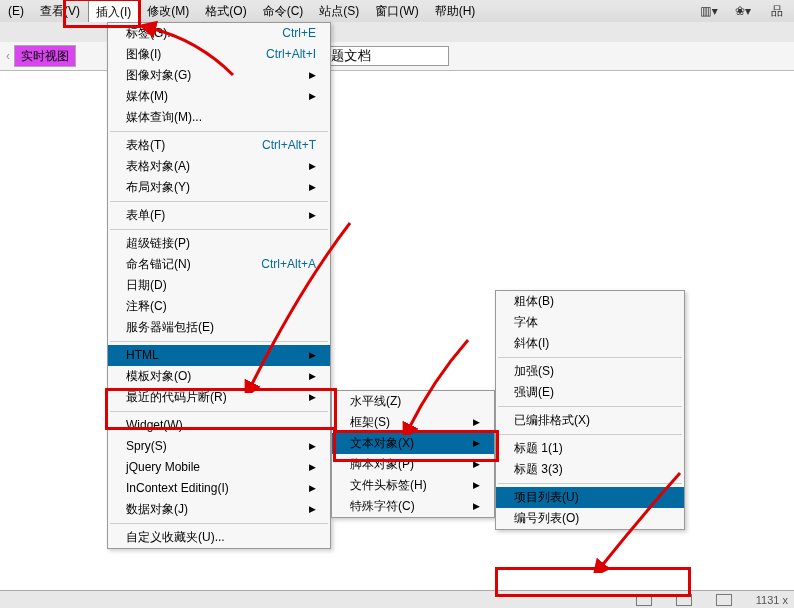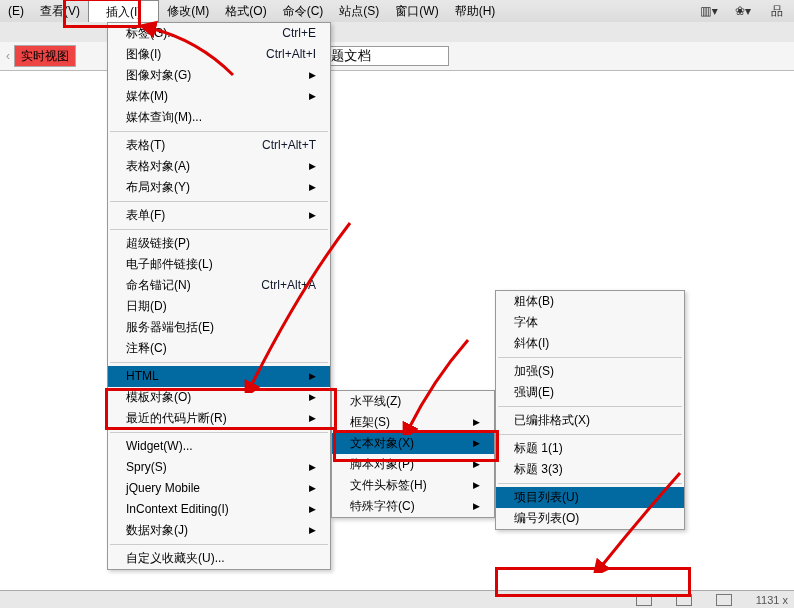--- a/index.html
+++ b/index.html
@@ -1,29 +1,29 @@
 <!DOCTYPE html>
 <html><head>
 <meta charset="utf-8">
 <style>
 html,body{margin:0;padding:0;width:794px;height:608px;overflow:hidden;font-family:"Microsoft YaHei","SimSun",Arial,sans-serif;font-size:12px;background:#fff;color:#000}
 .menubar{position:absolute;left:0;top:0;width:794px;height:22px;background:linear-gradient(#e8e8e8,#dcdcdc);border-bottom:1px solid #aaa;display:flex;align-items:center}
 .mitem{padding:0 8px;height:22px;line-height:22px;cursor:pointer}
-.mitem.active{background:#fff;border:1px solid #888;border-bottom:none;padding:0 17px}
+.mitem.active{background:#fff;border:1px solid #888;border-bottom:none;padding:0 7px}
 .iconbtn{width:26px;height:18px;margin:0 4px;display:inline-flex;align-items:center;justify-content:center;color:#333}
 .toolbar2{position:absolute;left:0;top:22px;width:794px;height:20px;background:#e8e8e8;border-bottom:1px solid #aaa}
 .row3{position:absolute;left:0;top:42px;width:794px;height:28px;background:#f5f5f5;border-bottom:1px solid #bbb;display:flex;align-items:center}
-.btn3{height:20px;border:1px solid #aaa;background:#ef4444;padding:0 6px;margin-left:4px;line-height:20px}
+.btn3{height:20px;border:1px solid #aaa;background:#d946ef;padding:0 6px;margin-left:4px;line-height:20px}
 .titlelabel{margin-left:190px}
 .titleinput{margin-left:6px;width:140px;height:18px;border:1px solid #999;background:#fff;padding:0 4px}
 .canvas{position:absolute;left:0;top:72px;right:0;bottom:18px;background:#fff}
 .statusbar{position:absolute;left:0;bottom:0;width:794px;height:18px;background:#e8e8e8;border-top:1px solid #aaa;display:flex;align-items:center;justify-content:flex-end;gap:24px;padding-right:6px;box-sizing:border-box;font-size:11px;color:#555}
 .menu{position:absolute;background:#f7f7f7;border:1px solid #999;box-shadow:2px 2px 4px rgba(0,0,0,.2)}
 .mi{height:21px;line-height:21px;padding:0 14px 0 18px;display:flex;justify-content:space-between;align-items:center;white-space:nowrap;cursor:pointer}
-.mi .sc{color:#0f172a;margin-left:30px}
+.mi .sc{color:#0369a1;margin-left:30px}
 .mi .arr{margin-left:30px}
 .mi.hl{background:#0369a1}
 .sep{height:1px;background:#ccc;margin:3px 2px}
 .redbox{position:absolute;border:3px solid #d00;pointer-events:none}
 .arrow{position:absolute;pointer-events:none}
 .sb-icon{width:14px;height:10px;border:1px solid #777;display:inline-block}
 </style>
 </head>
 <body>
 
@@ -98,34 +98,31 @@
     <div class="sep"></div>
     <div class="mi">
       <span>表单(F)</span>
       <span class="arr" style="font-size: 9px;">▶</span>
     </div>
     <div class="sep"></div>
     <div class="mi">
       <span>超级链接(P)</span>
     </div>
     <div class="mi">
-      <span>电子邮件链接(L)</span>
-    </div>
-    <div class="mi">
       <span>命名锚记(N)</span>
       <span class="sc">Ctrl+Alt+A</span>
     </div>
     <div class="mi">
       <span>日期(D)</span>
     </div>
     <div class="mi">
+      <span>注释(C)</span>
+    </div>
+    <div class="mi">
       <span>服务器端包括(E)</span>
-    </div>
-    <div class="mi">
-      <span>注释(C)</span>
     </div>
     <div class="sep"></div>
     <div class="mi hl">
       <span>HTML</span>
       <span class="arr" style="font-size: 9px;">▶</span>
     </div>
     <div class="mi">
       <span>模板对象(O)</span>
       <span class="arr" style="font-size: 9px;">▶</span>
     </div>

